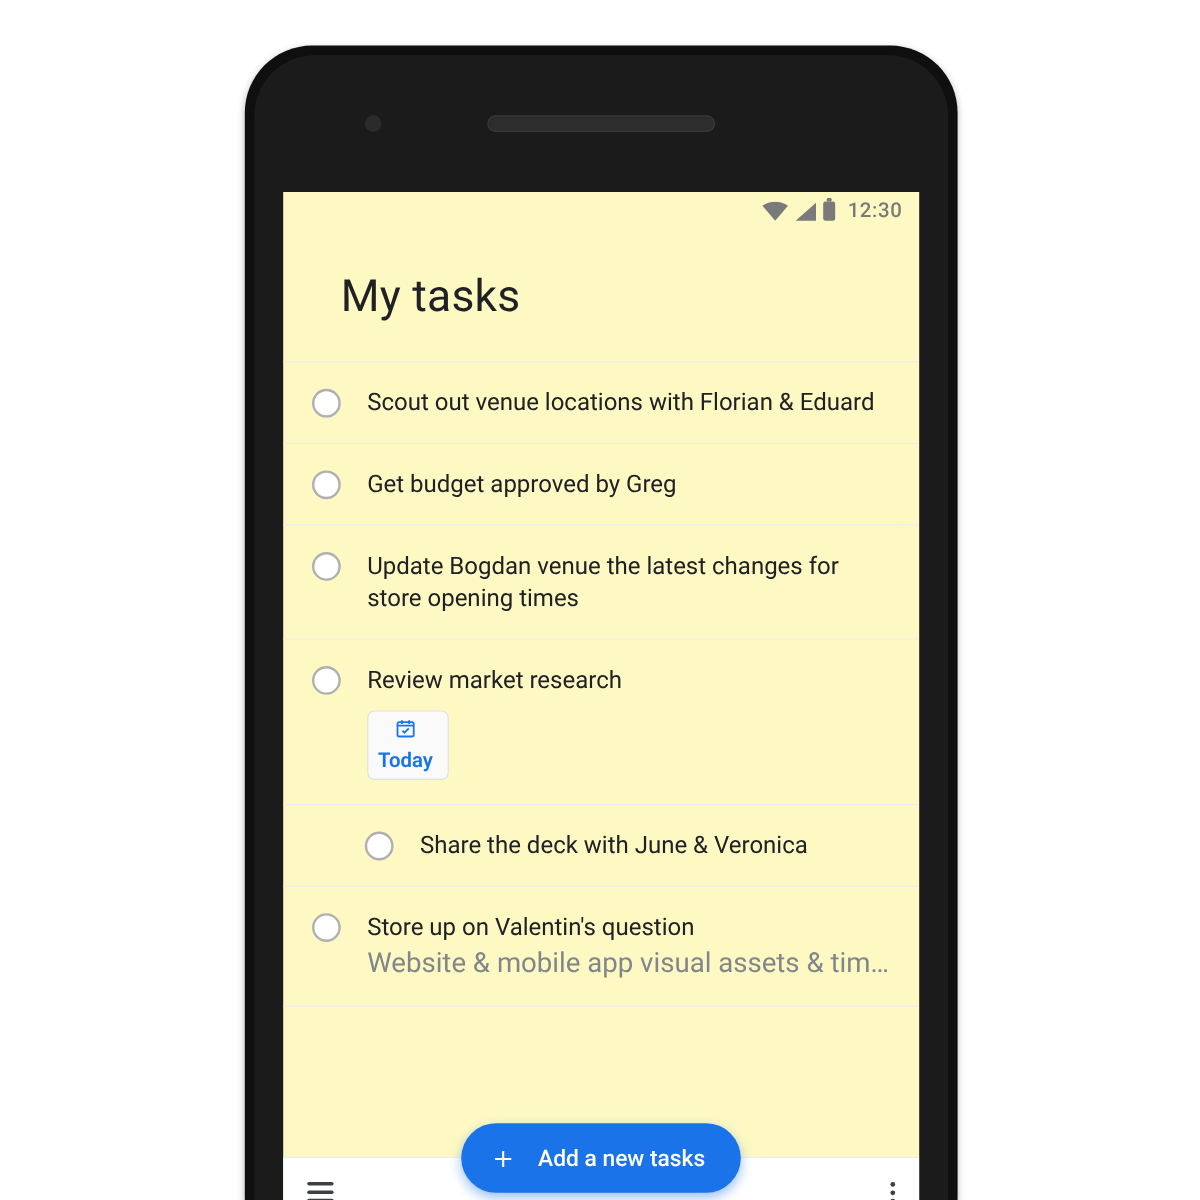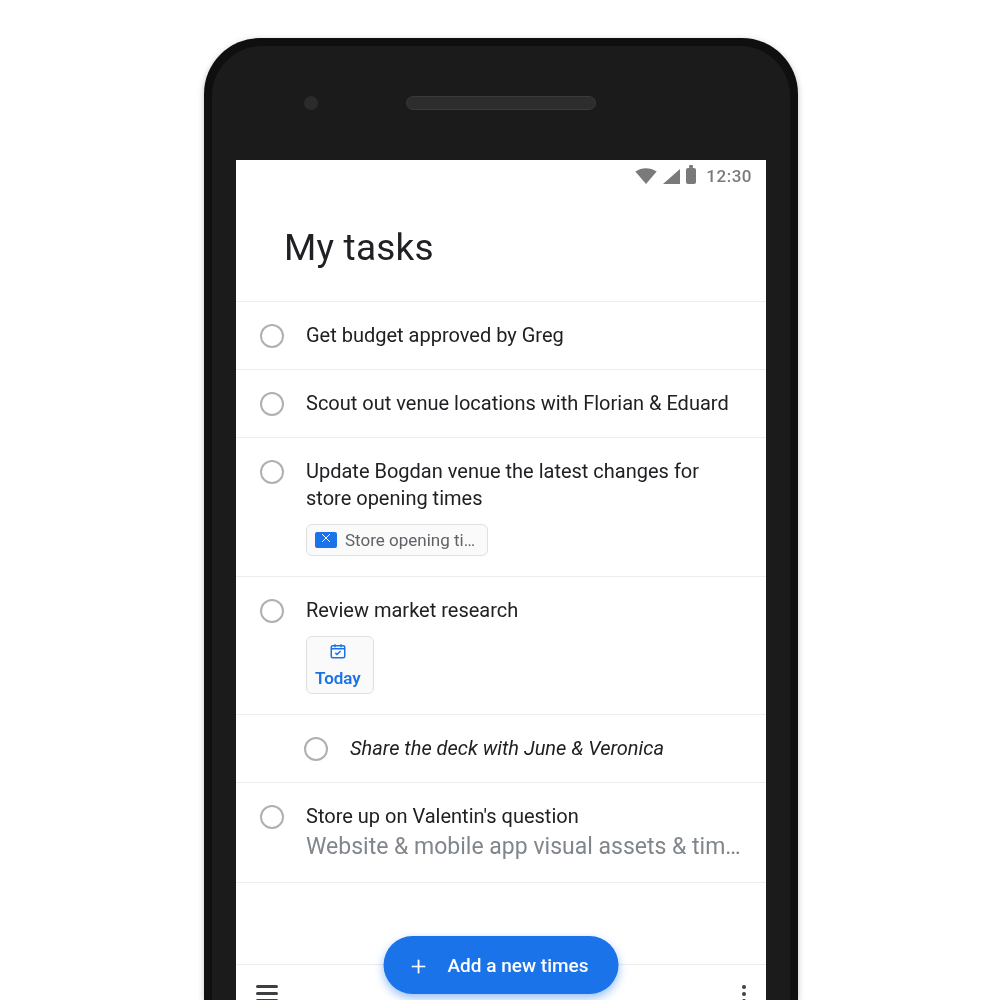--- a/index.html
+++ b/index.html
@@ -47,21 +47,21 @@
     background:#2b2b2b;position:absolute;left:92px;top:50px;
   }
   .speaker{
     width:190px;height:14px;border-radius:9px;background:#2d2d2d;
     border:1px solid #3a3a3a;
   }
   
   .screen{
     position:absolute;
     left:24px;right:24px;top:114px;bottom:0;
-    background:#ffffff;
+    background:#fef9c3;
     overflow:hidden;
   }
   
   .statusbar{
     height:32px;padding:0 14px 0 0;
     display:flex;align-items:center;justify-content:flex-end;gap:6px;
     font-size:17px;color:#7a7a7a;font-weight:500;
   }
   .wifi{width:22px;height:16px;}
   .cell{width:0;height:0;border-style:solid;border-width:0 0 15px 17px;border-color:transparent transparent #7a7a7a transparent;}
@@ -78,21 +78,21 @@
   .task{
     display:flex;align-items:flex-start;gap:22px;
     padding:20px 24px 20px 10px;
     border-bottom:1px solid var(--divider);
   }
   .task:first-child{border-top:1px solid var(--divider);}
   .task .circle{
     flex:0 0 auto;width:24px;height:24px;margin-left:14px;margin-top:2px;
     border:2px solid #b0b0b0;border-radius:50%;background:#fff;
   }
-  .task.subtask{padding-left:54px;font-style:italic;}
+  .task.subtask{padding-left:54px;}
   .task-body{flex:1 1 auto;min-width:0;}
   .task-title{font-size:20px;color:var(--ink);line-height:1.35;}
   .task-sub{font-size:23px;color:var(--lighter);line-height:1.3;margin-top:2px;
     white-space:nowrap;overflow:hidden;text-overflow:ellipsis;}
   .chips{display:flex;gap:8px;margin-top:12px;}
   .chip{
     display:inline-flex;align-items:center;gap:8px;
     border:1px solid var(--chip-border);background:var(--chip-bg);
     border-radius:6px;padding:5px 12px 5px 8px;font-size:17px;
     color:var(--muted);max-width:230px;
@@ -149,41 +149,35 @@
         <span class="time">12:30</span>
       </div>
 
       <div class="page-title">My tasks</div>
 
       <ul class="tasks">
 
         <li class="task">
           <span class="circle"></span>
           <div class="task-body">
+            <div class="task-title">Scout out venue locations with Florian &amp; Eduard</div>
+          </div>
+        </li>
+
+        <li class="task">
+          <span class="circle"></span>
+          <div class="task-body">
             <div class="task-title">Get budget approved by Greg</div>
           </div>
         </li>
 
         <li class="task">
           <span class="circle"></span>
           <div class="task-body">
-            <div class="task-title">Scout out venue locations with Florian &amp; Eduard</div>
-          </div>
-        </li>
-
-        <li class="task">
-          <span class="circle"></span>
-          <div class="task-body">
             <div class="task-title">Update Bogdan venue the latest changes for store opening times</div>
-            <div class="chips">
-              <span class="chip">
-                <span class="ic mail-ic"></span>
-                <span class="txt">Store opening ti…</span>
-              </span>
-            </div>
           </div>
         </li>
 
         <li class="task">
           <span class="circle"></span>
           <div class="task-body">
             <div class="task-title">Review market research</div>
             <div class="chips">
               <span class="chip blue">
                 <span class="ic">
@@ -225,18 +219,18 @@
         </div>
         <div class="kebab">
           <span></span>
             <span></span>
             <span></span>
         </div>
       </div>
 
       <div class="fab">
         <span class="plus">＋</span>
-        <span>Add a new times</span>
+        <span>Add a new tasks</span>
       </div>
 
     </div>
   </div>
 </div>
 
 </body></html>

